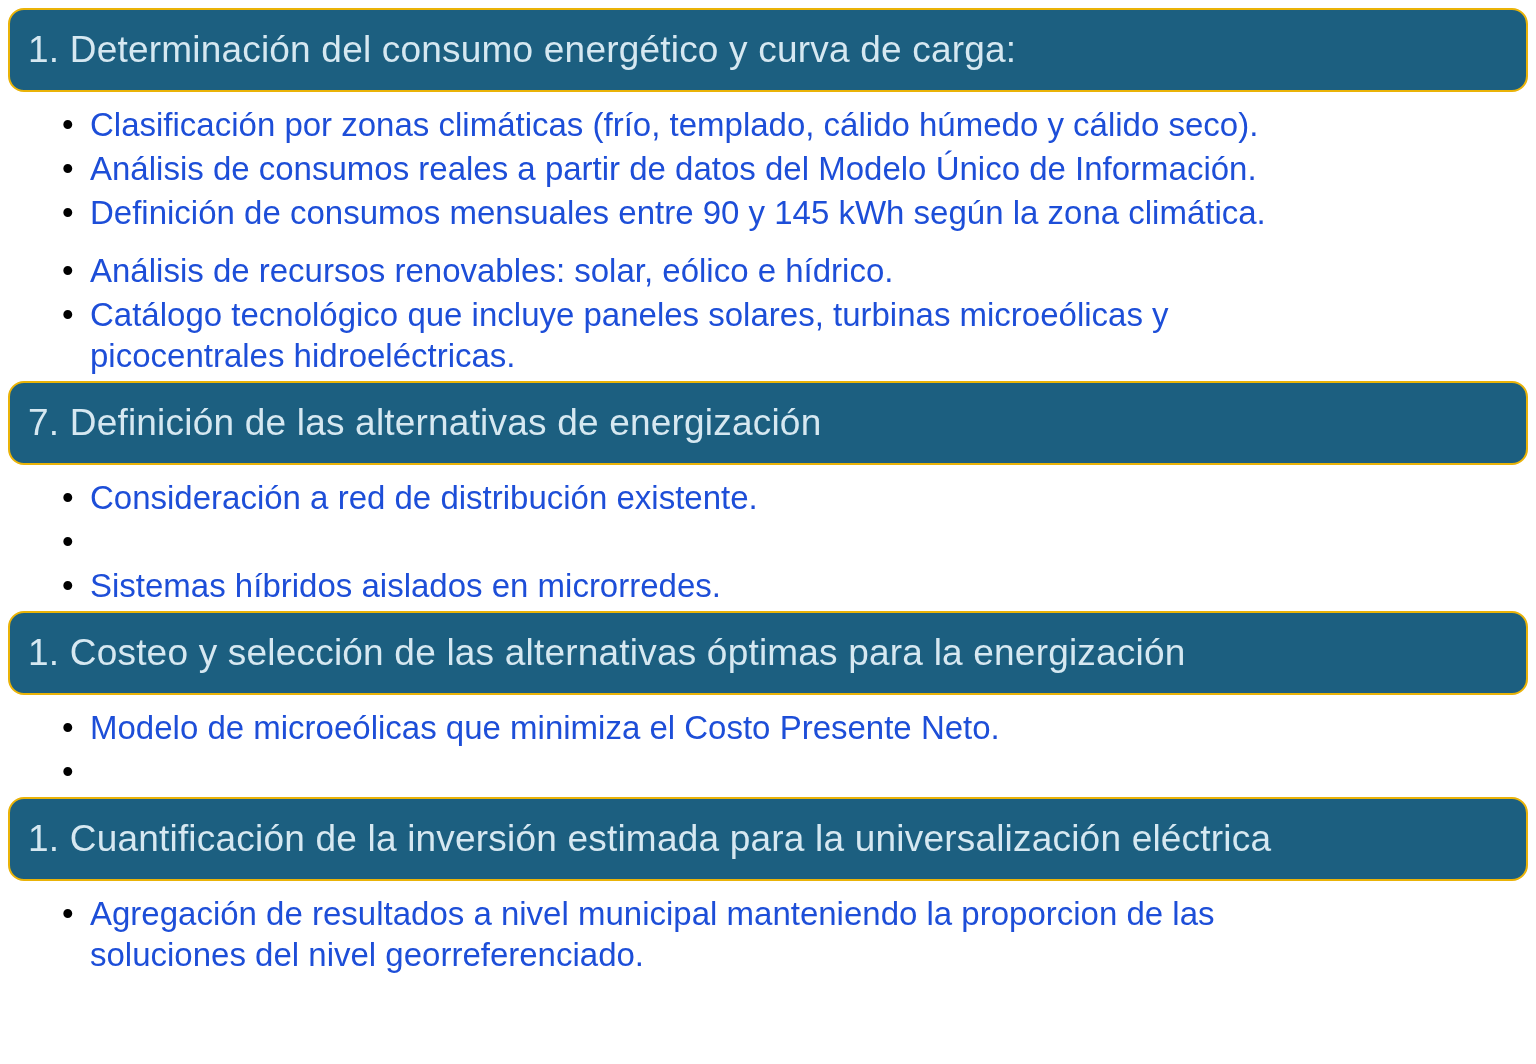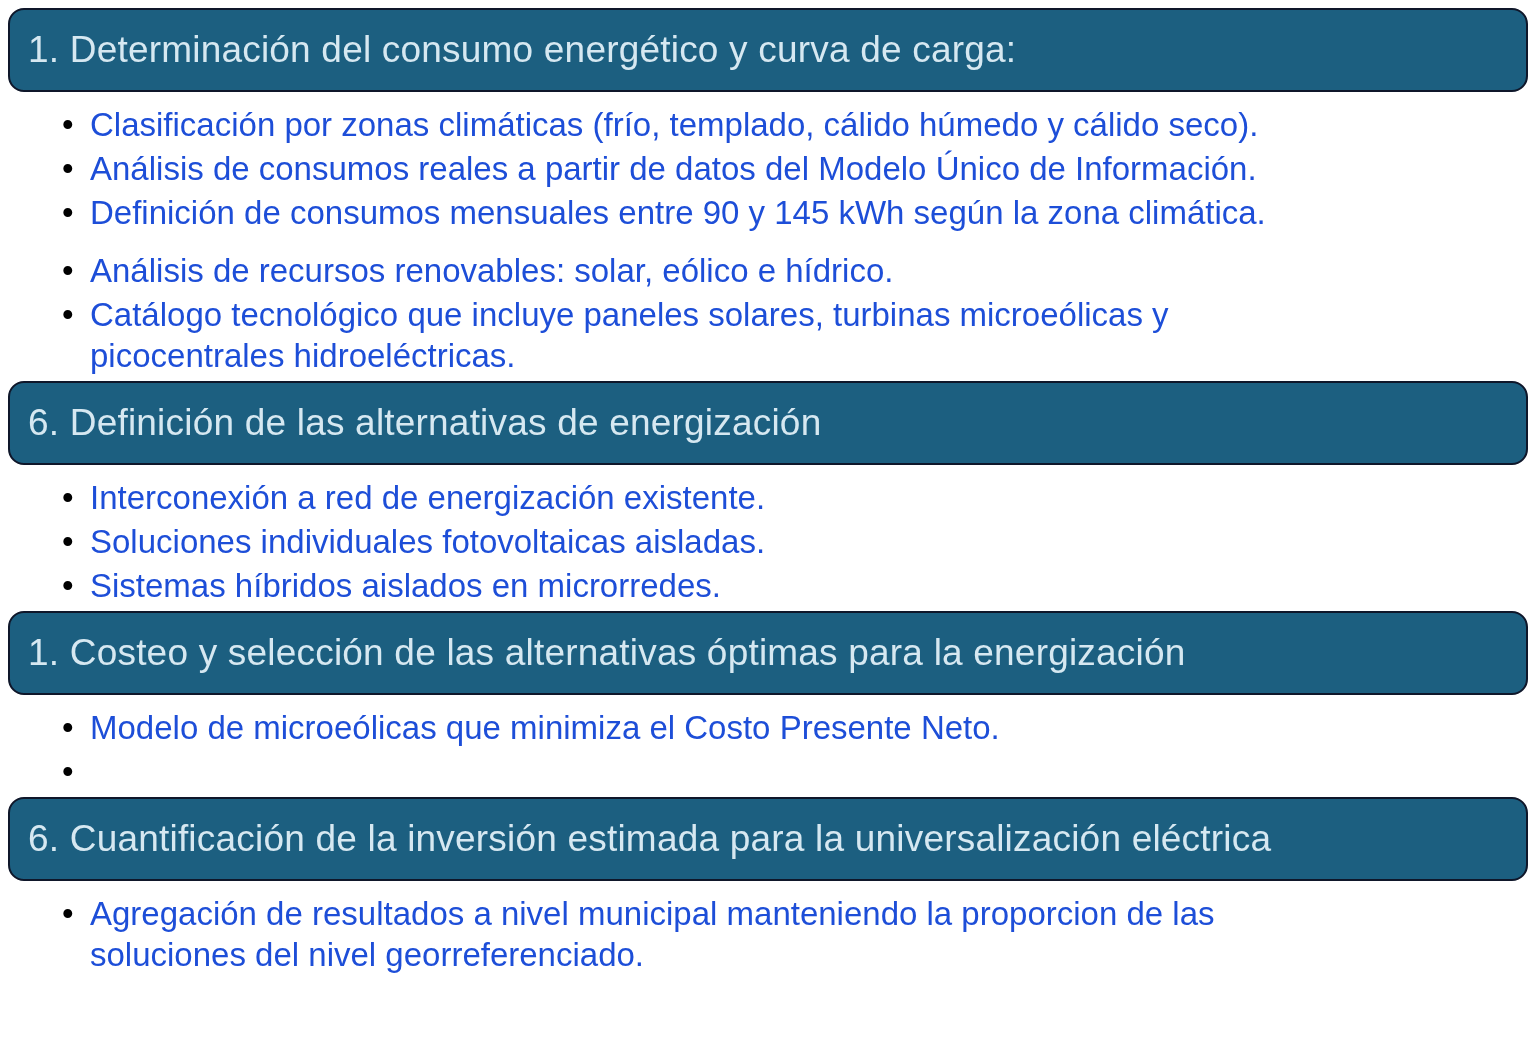--- a/index.html
+++ b/index.html
@@ -21,21 +21,21 @@
     height: 100%;
   }
   .section {
     width: 100%;
   }
   .bar {
     box-sizing: border-box;
     width: 100%;
     height: 84px;
     background: #1c5f80;
-    border: 2px solid #0f172a;
+    border: 2px solid #eab308;
     border-radius: 16px;
     display: flex;
     align-items: center;
     padding: 0 20px 0 18px;
   }
   .bar-title {
     color: #d6e8f1;
     font-size: 37px;
     line-height: 1.1;
     white-space: nowrap;
@@ -96,30 +96,29 @@
       <div class="bullet">
         <span class="dot">•</span>
         <span class="bullet-text">Catálogo tecnológico que incluye paneles solares, turbinas microeólicas y
 picocentrales hidroeléctricas.</span>
       </div>
     </div>
   </div>
 
   <div class="section">
     <div class="bar">
-      <span class="bar-title">6. Definición de las alternativas de energización</span>
+      <span class="bar-title">7. Definición de las alternativas de energización</span>
     </div>
     <div class="bullets">
       <div class="bullet">
         <span class="dot">•</span>
-        <span class="bullet-text">Interconexión a red de energización existente.</span>
+        <span class="bullet-text">Consideración a red de distribución existente.</span>
       </div>
       <div class="bullet">
         <span class="dot">•</span>
-        <span class="bullet-text">Soluciones individuales fotovoltaicas aisladas.</span>
       </div>
       <div class="bullet">
         <span class="dot">•</span>
         <span class="bullet-text">Sistemas híbridos aislados en microrredes.</span>
       </div>
     </div>
   </div>
 
   <div class="section">
     <div class="bar">
@@ -131,21 +130,21 @@
         <span class="bullet-text">Modelo de microeólicas que minimiza el Costo Presente Neto.</span>
       </div>
       <div class="bullet">
         <span class="dot">•</span>
       </div>
     </div>
   </div>
 
   <div class="section">
     <div class="bar">
-      <span class="bar-title">6. Cuantificación de la inversión estimada para la universalización eléctrica</span>
+      <span class="bar-title">1. Cuantificación de la inversión estimada para la universalización eléctrica</span>
     </div>
     <div class="bullets">
       <div class="bullet">
         <span class="dot">•</span>
         <span class="bullet-text">Agregación de resultados a nivel municipal manteniendo la proporcion de las
 soluciones del nivel georreferenciado.</span>
       </div>
     </div>
   </div>
 

